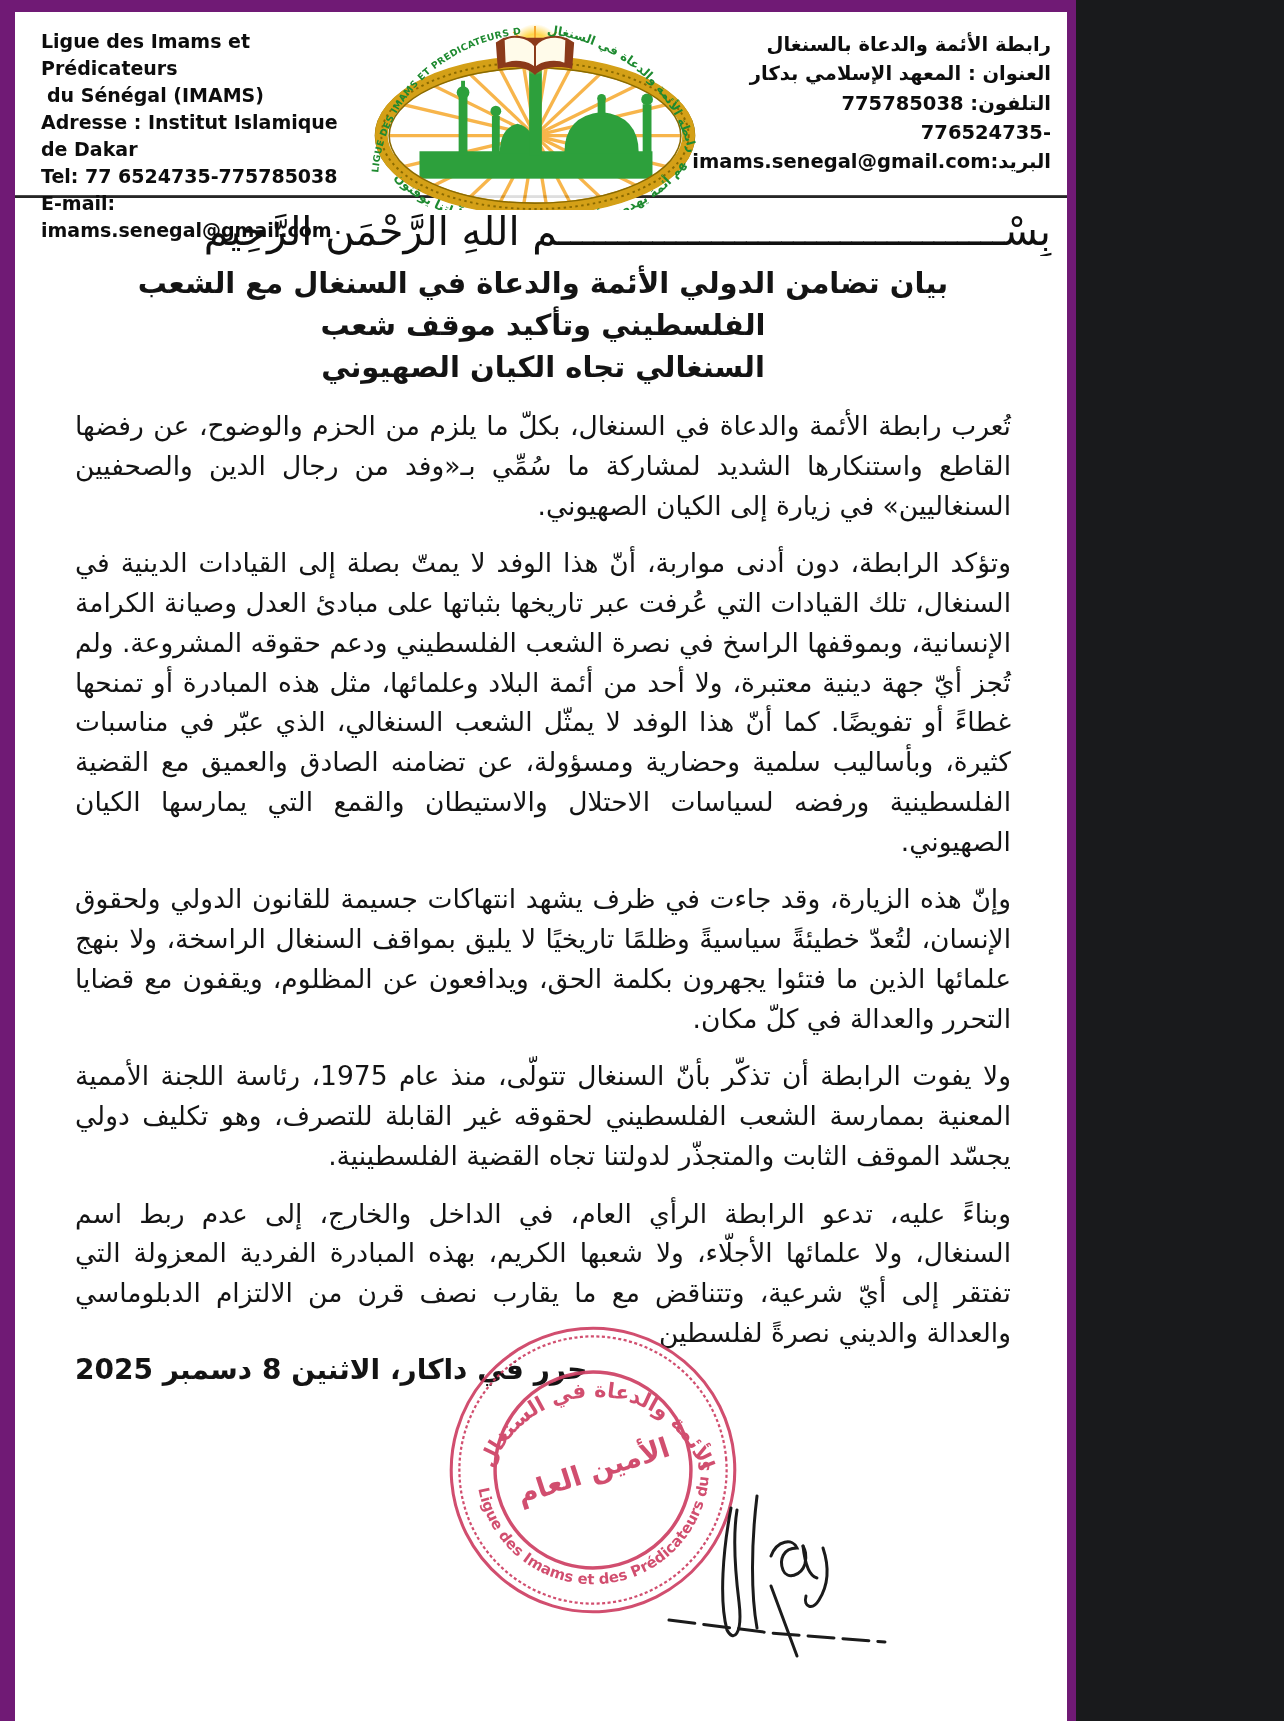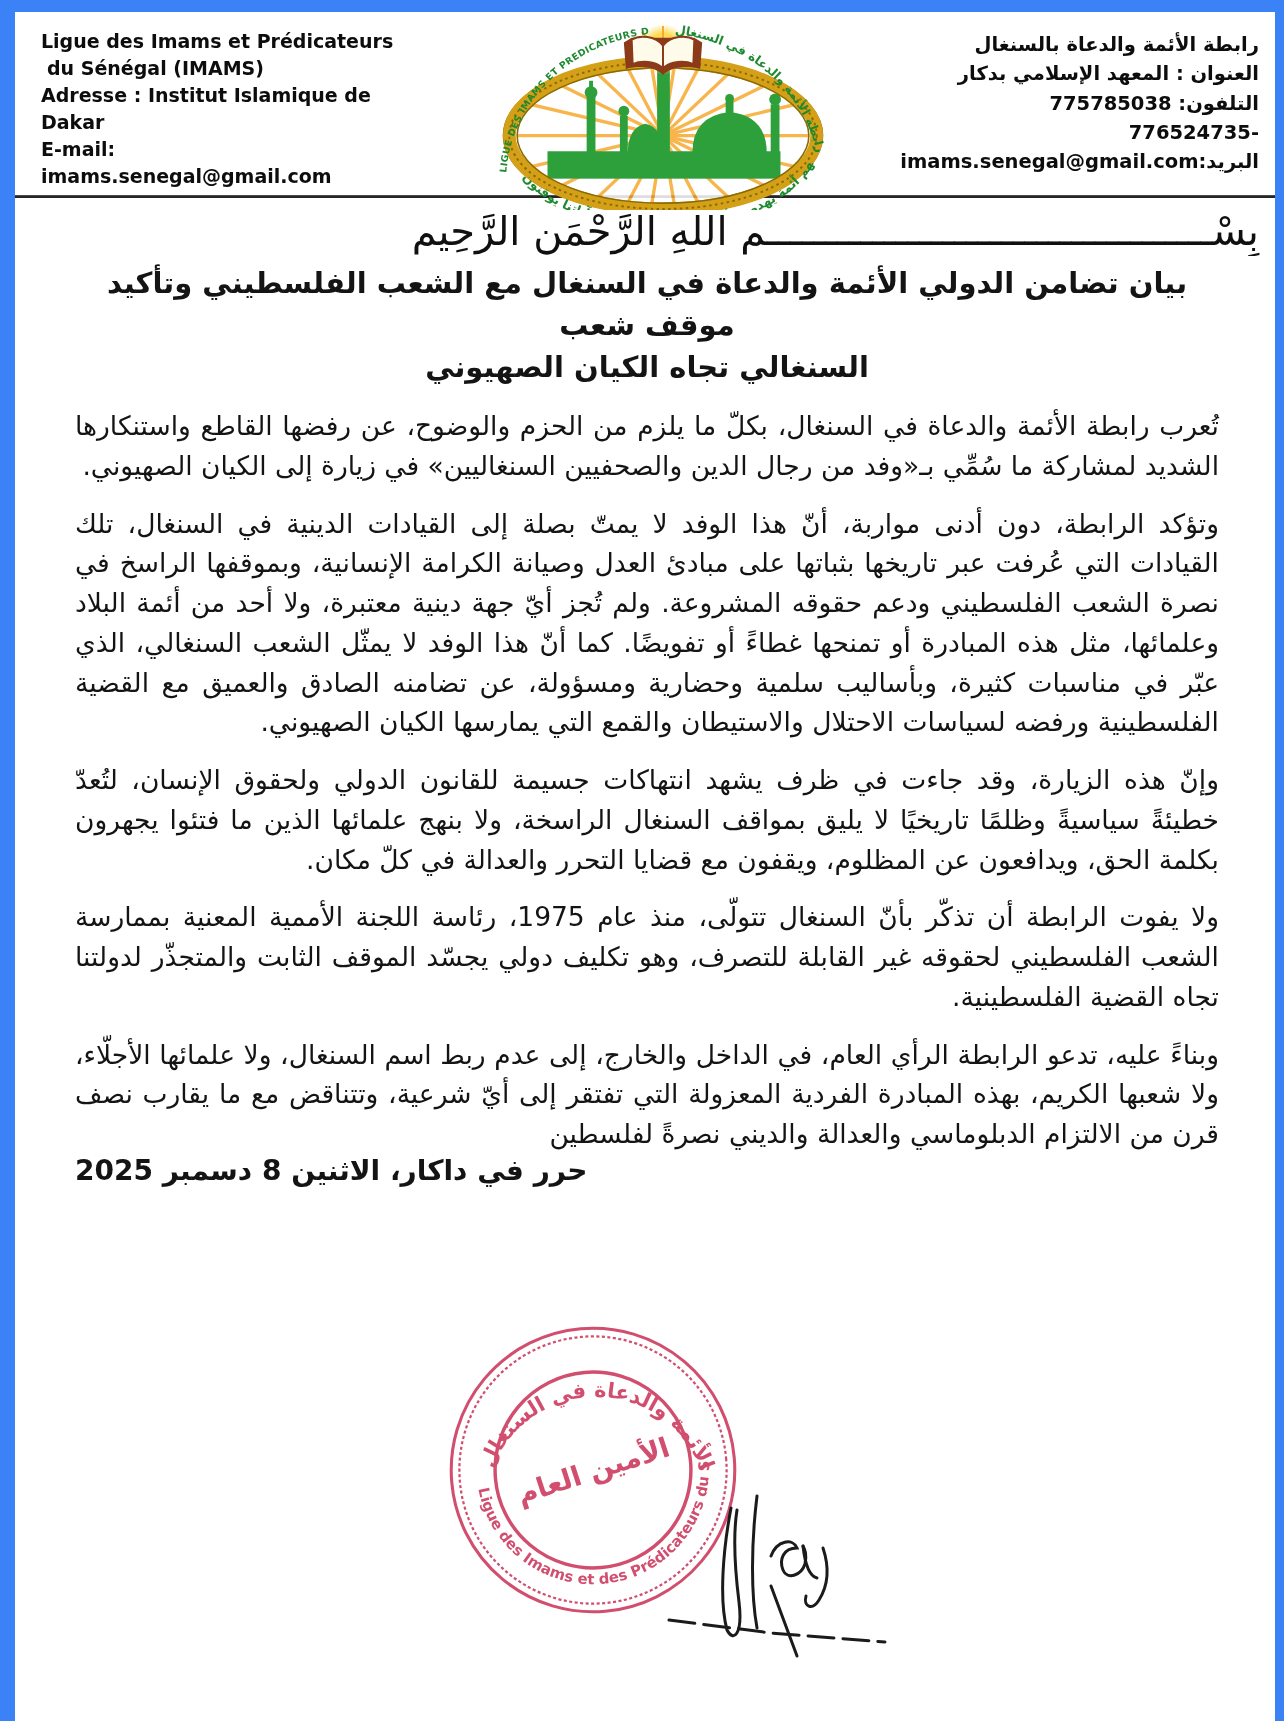--- a/index.html
+++ b/index.html
@@ -1,18 +1,18 @@
 <!DOCTYPE html>
 <html lang="ar"><head>
 <meta charset="utf-8">
 <style>
   * { margin:0; padding:0; box-sizing:border-box; }
   html,body { width:1284px; }
   body { font-family:"DejaVu Sans", sans-serif; background:#191a1c; }
-  .frame { width:1284px; height:1721px; background:#3b82f6; padding:12px 9px 0 15px; overflow:hidden; }
+  .frame { width:1076px; height:1721px; background:#701a75; padding:12px 9px 0 15px; overflow:hidden; }
   .page  { position:relative; width:100%; height:1709px; background:#ffffff; }
 
   
   .header { display:flex; justify-content:space-between; align-items:flex-start; height:183px; padding:16px 16px 0 26px; }
   .hleft  { width:355px; font-weight:bold; font-size:19px; line-height:1.42; color:#0d0d0d; }
   .hleft div:nth-child(2){ padding-left:6px; }
   .hright { width:330px; direction:rtl; text-align:right; font-weight:bold; font-size:19.5px; line-height:1.5; color:#0d0d0d; padding-top:2px; }
   .logo-wrap { flex:0 0 auto; margin-top:-4px; }
 
   .sep { height:3px; border-top:1px solid #4a4a4a; border-bottom:2px solid #262626; margin:0; }
@@ -35,20 +35,21 @@
 
 <div class="frame">
   <div class="page">
 
     <div class="header">
 
       <div class="hleft">
         <div>Ligue des Imams et Prédicateurs</div>
         <div>du Sénégal (IMAMS)</div>
         <div>Adresse : Institut Islamique de Dakar</div>
+        <div>Tel: 77 6524735-775785038</div>
         <div>E-mail: imams.senegal@gmail.com</div>
       </div>
 
       <div class="logo-wrap">
         <svg width="372" height="186" viewBox="0 0 380 190">
           <defs>
             <clipPath id="oval-clip">
                 <ellipse cx="190" cy="114" rx="149" ry="69"></ellipse>
               </clipPath>
             <radialGradient id="glow" cx="50%" cy="50%" r="50%">

